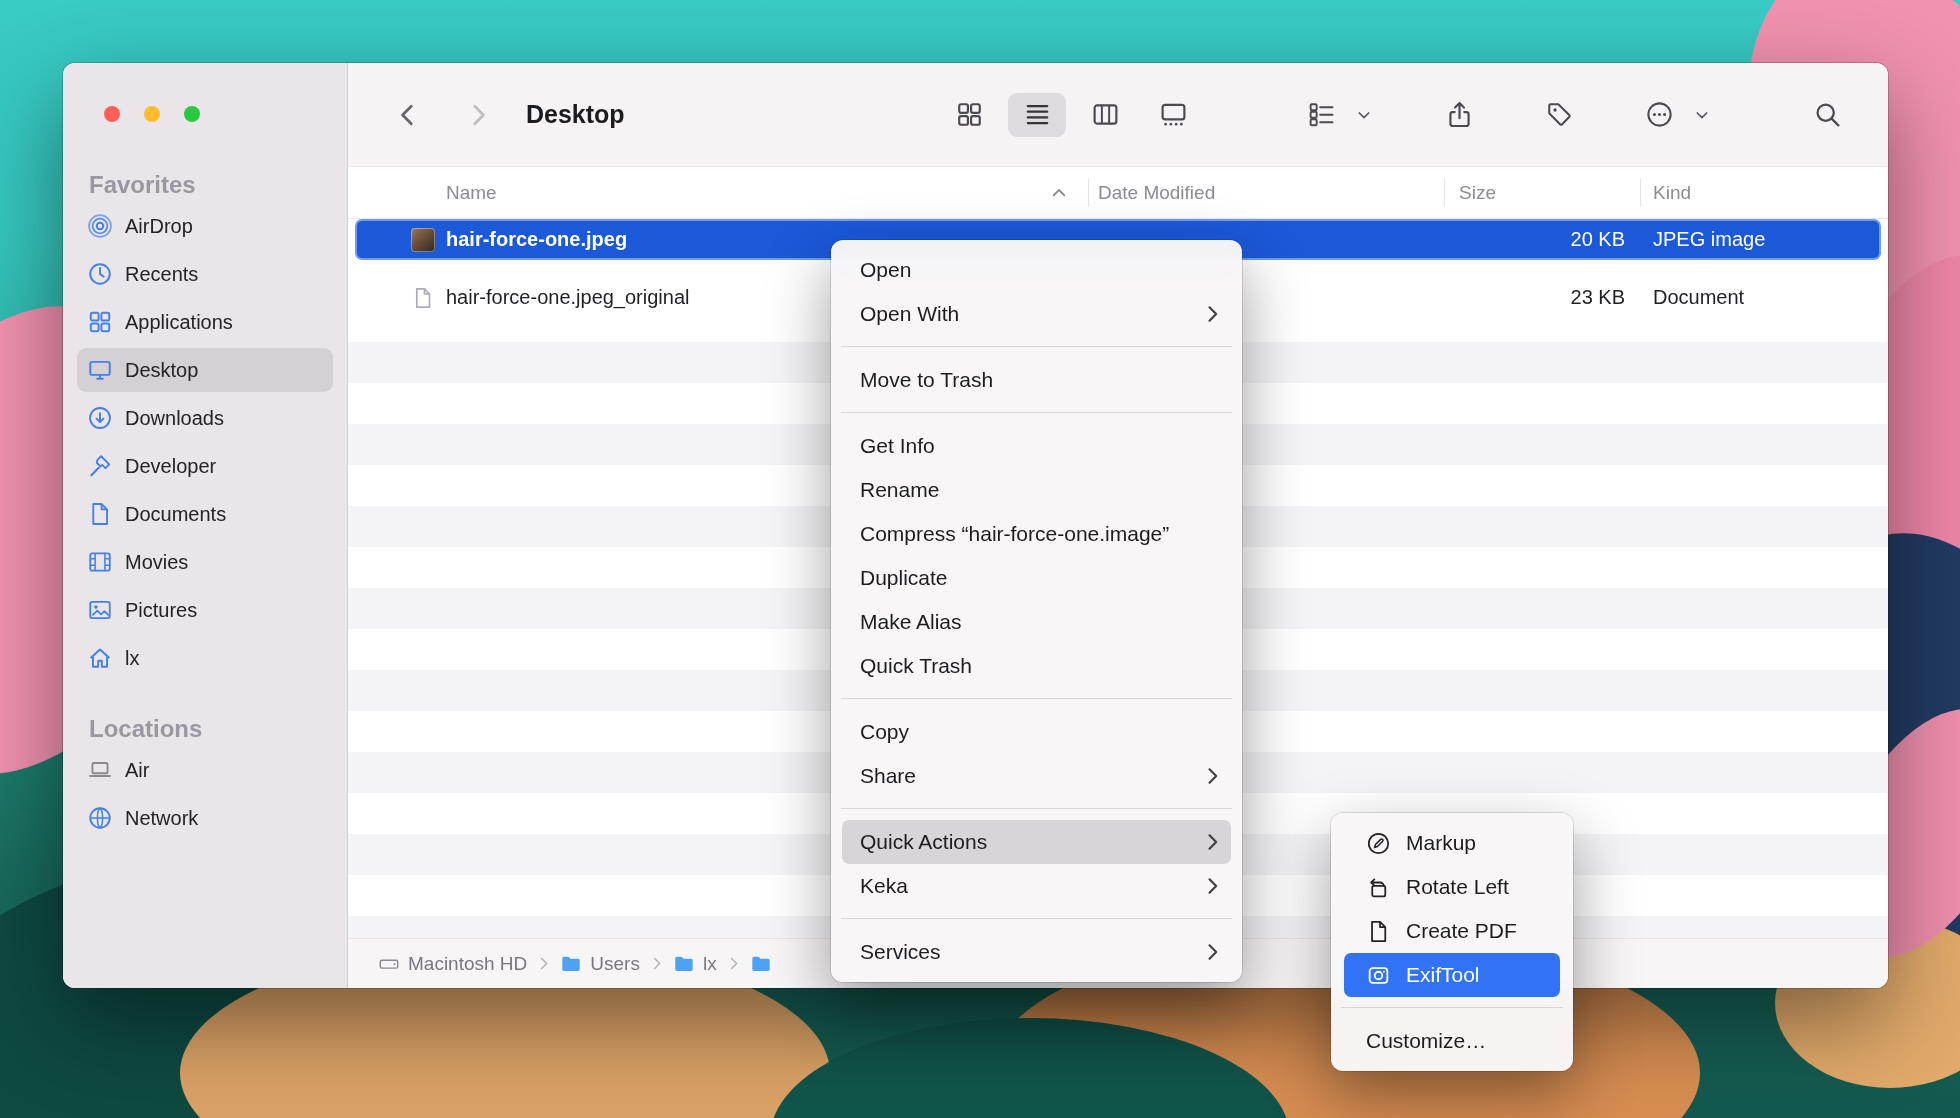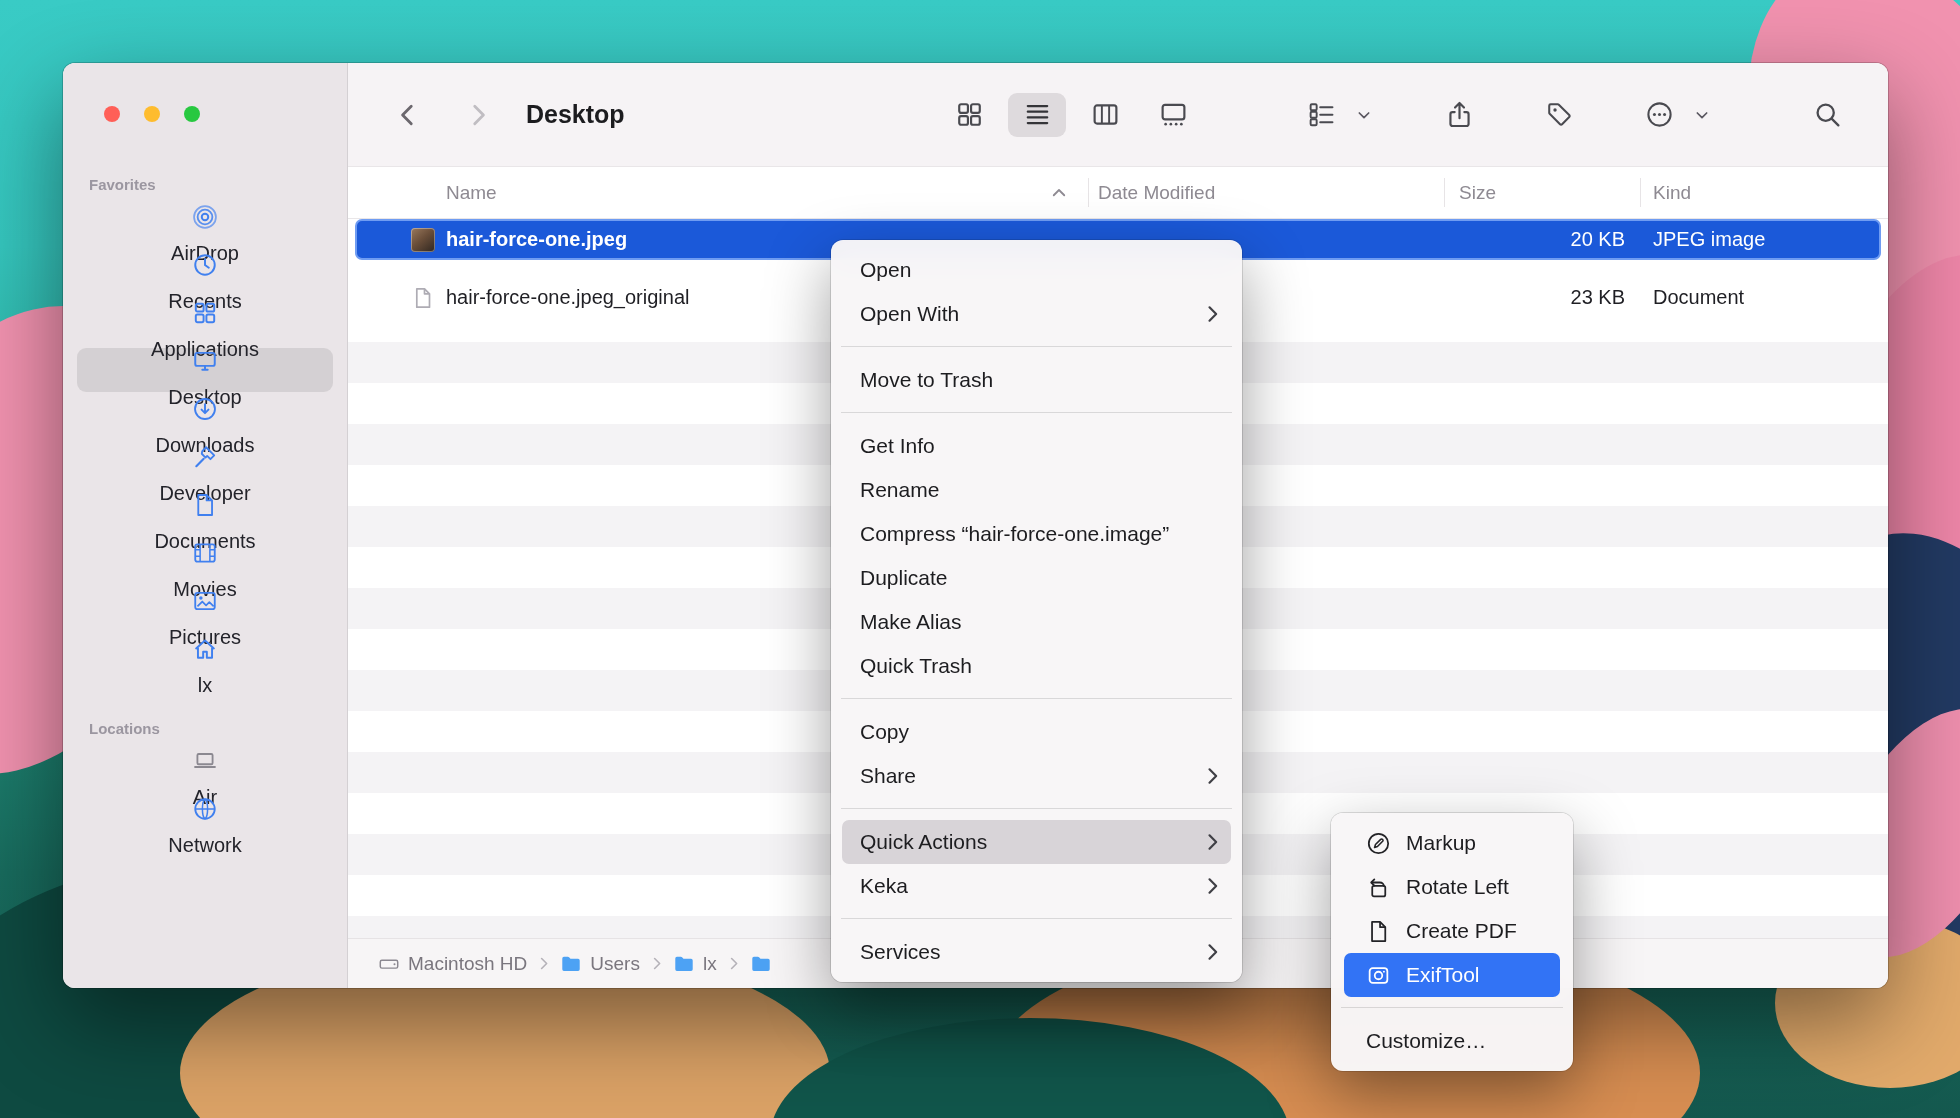--- a/index.html
+++ b/index.html
@@ -25,23 +25,23 @@
   .window { position:absolute; left:63px; top:63px; width:1825px; height:925px; border-radius:12px;
     background:#fff; box-shadow:0 0 0 1px rgba(0,0,0,.18), 0 34px 90px rgba(0,0,0,.45); overflow:hidden; z-index:10; }
 
   .sidebar { position:absolute; left:0; top:0; width:285px; height:100%;
     background:#eae5e8; border-right:1px solid rgba(0,0,0,.09); }
   .tl { position:absolute; left:41px; top:43px; display:flex; gap:24px; }
   .tl .dot { width:16px; height:16px; border-radius:50%; }
   .dot-red { background:#ff5f57; } .dot-yellow { background:#febc2e; } .dot-green { background:#28c840; }
 
   .sb-scroll { padding:110px 14px 0; }
-  .sb-title { font-size:15px; font-weight:700; color:#9b96a0; margin:0 0 7px 12px; line-height:24px; }
+  .sb-title { font-size:24px; font-weight:700; color:#9b96a0; margin:0 0 7px 12px; line-height:24px; }
   .sb-item { display:flex; align-items:center; height:44px; border-radius:9px; padding:0 10px; gap:12px;
-    font-size:20px; color:#23232a; margin-bottom:4px;flex-direction:column; }
+    font-size:20px; color:#23232a; margin-bottom:4px; }
   .sb-item.selected { background:rgba(0,0,0,.09); }
   .sb-ic { width:26px; height:26px; flex:0 0 26px; color:#4080ef; }
   .sb-sec2 { margin-top:37px; }
 
   .main { position:absolute; left:285px; top:0; right:0; height:100%; }
 
   
   .toolbar { position:absolute; left:0; top:0; right:0; height:103px; background:#f6f3f5;
     display:flex; align-items:center; }
   .navbtn { width:40px; height:44px; display:flex; align-items:center; justify-content:center; }

